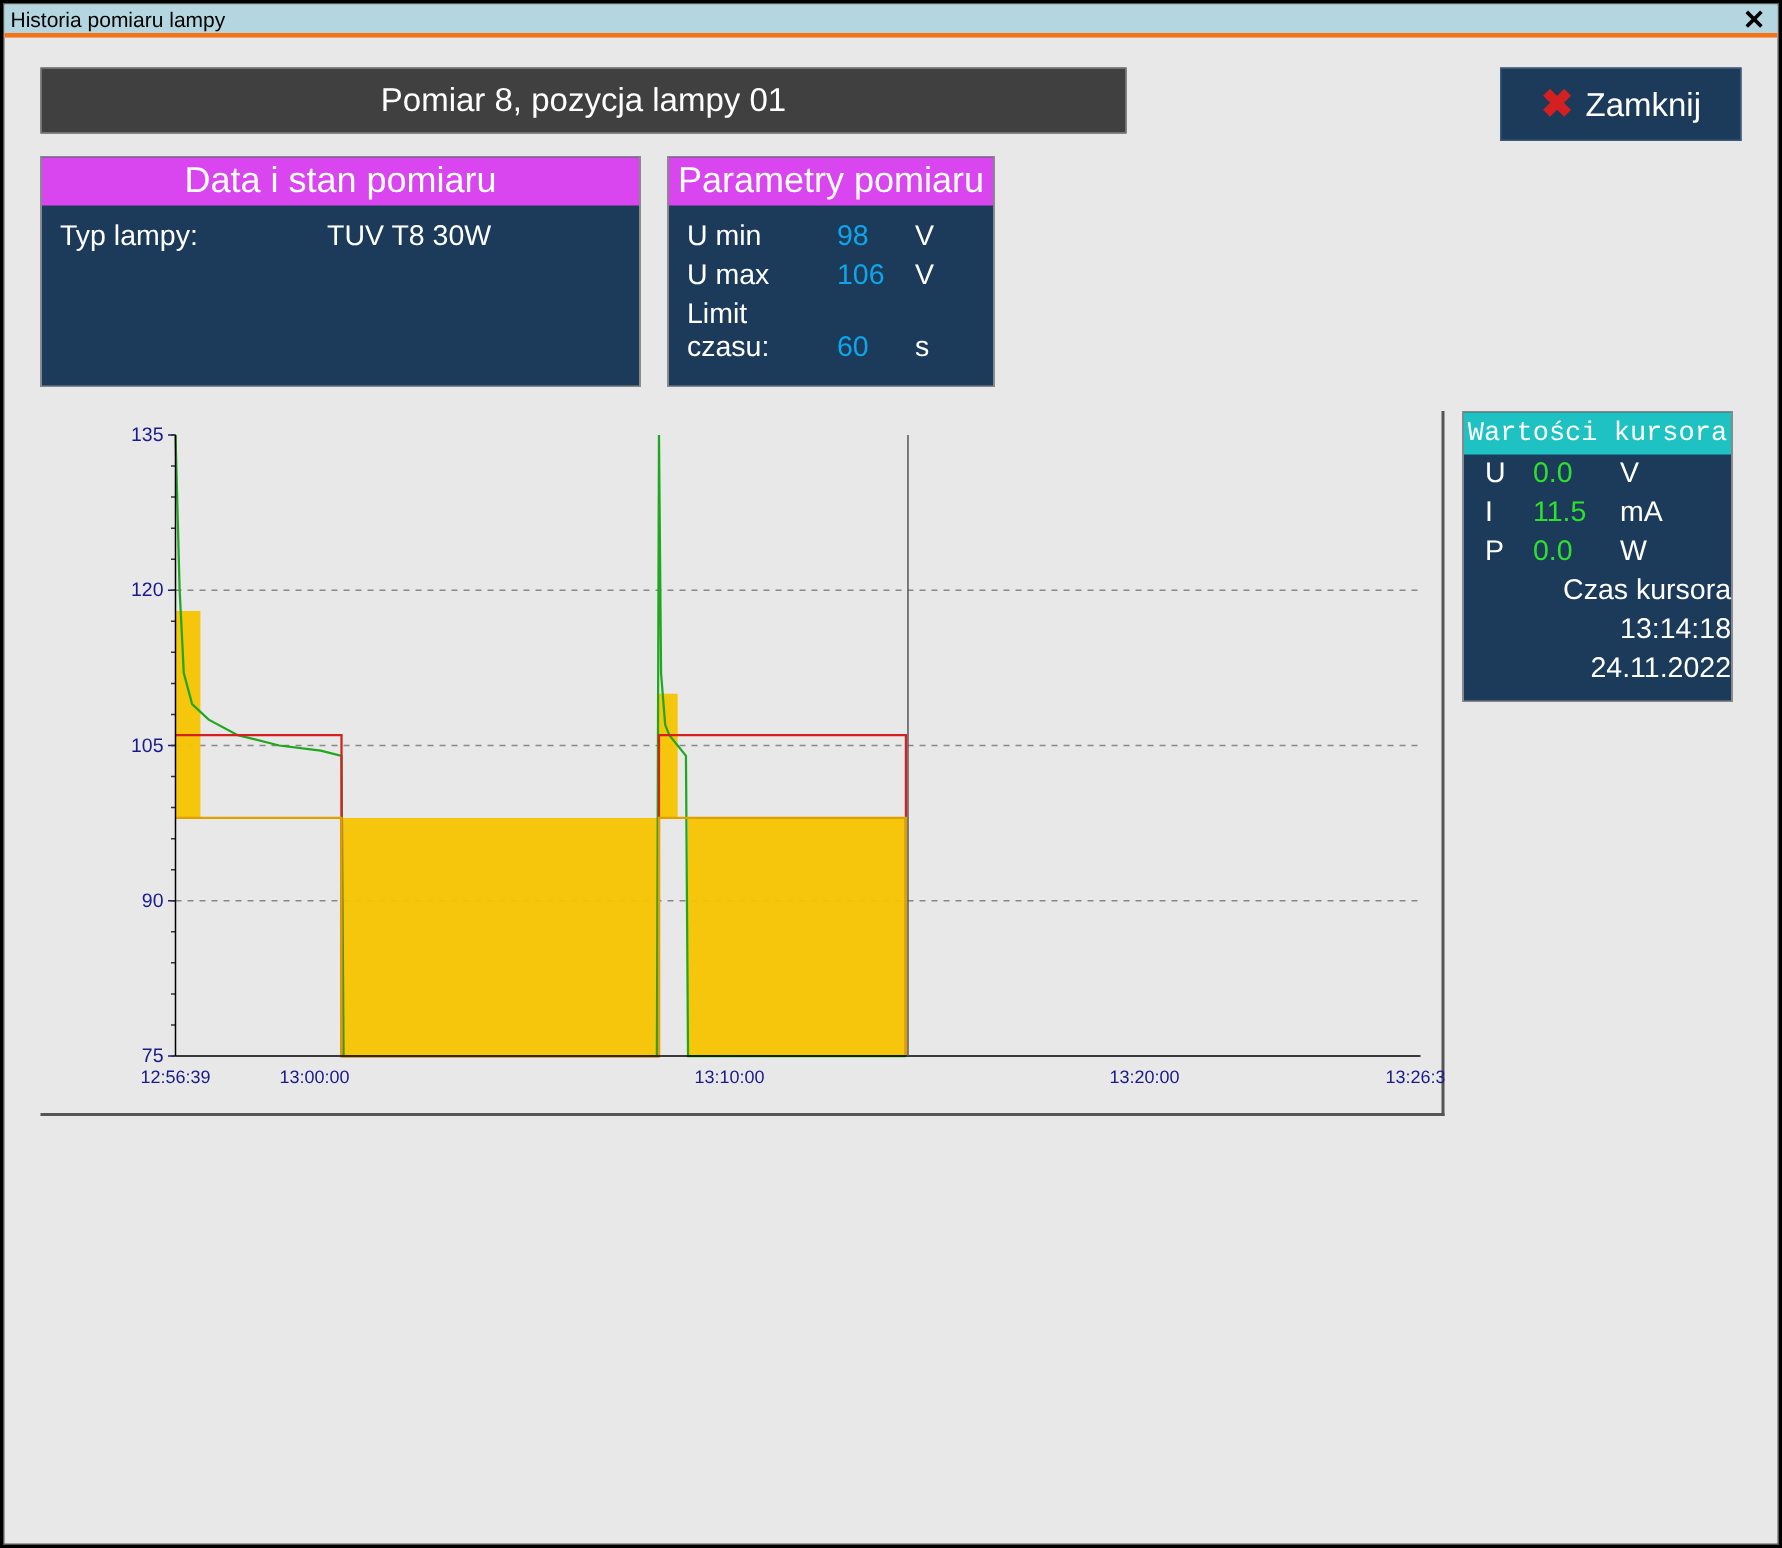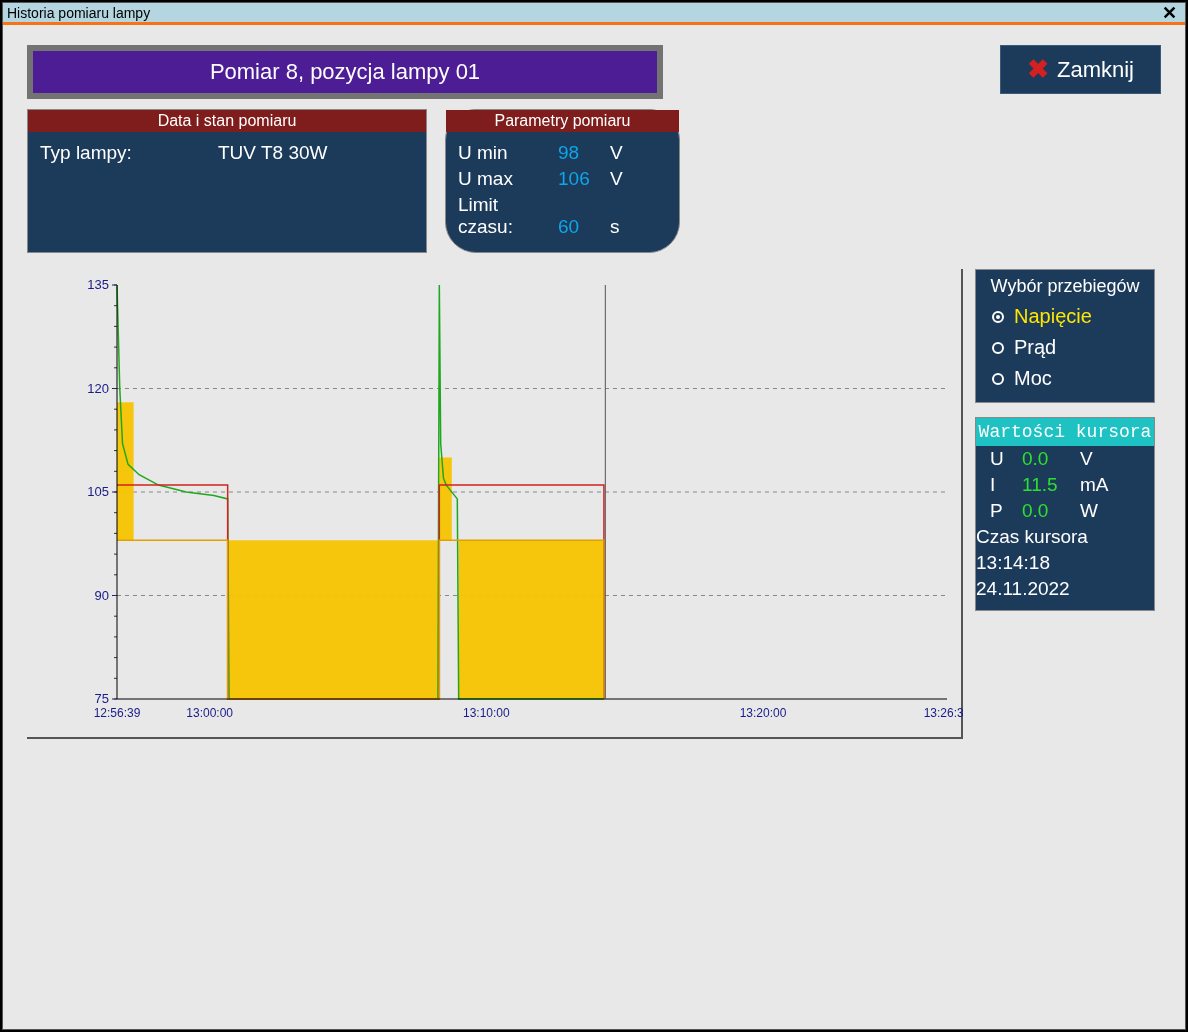--- a/index.html
+++ b/index.html
@@ -37,27 +37,27 @@
   }
   .content {
     padding: 20px 24px;
   }
   .top-row {
     display: flex;
     gap: 12px;
     align-items: flex-start;
   }
   .title-banner {
-    background: #4c1d95;
+    background: #404040;
     color: #fff;
     font-size: 22px;
     padding: 8px 0;
     text-align: center;
-    width: 636px;
-    border: 6px solid #737373;
+    width: 724px;
+    border: 1px solid #737373;
   }
   .close-btn {
     margin-left: auto;
     background: #1c3b5a;
     color: #fff;
     font-size: 22px;
     padding: 8px 26px;
     display: flex;
     align-items: center;
     gap: 8px;
@@ -74,31 +74,31 @@
     gap: 18px;
     margin-top: 10px;
   }
   .panel {
     background: #1c3b5a;
     color: #fff;
     font-size: 20px;
     border: 1px solid #888;
   }
   .panel-header {
-    background: #7f1d1d;
+    background: #d946ef;
     color: #fff;
     text-align: center;
-    font-size: 16px;
+    font-size: 24px;
     padding: 2px 0;
   }
   .panel-body {
     padding: 6px 12px 10px 12px;
   }
   .panel1 { width: 400px; }
-  .panel2 { width: 235px; border-radius: 31px; }
+  .panel2 { width: 218px; }
   .kv-row { display: flex; margin: 4px 0; font-size: 19px; }
   .kv-row .k { width: 178px; }
   .kv-row .v { flex: 1; }
   .param-row { display: flex; margin: 4px 0; font-size: 19px; align-items: flex-end; }
   .param-row .pk { width: 100px; }
   .param-row .pv { width: 52px; color: #0ea5e9; }
   .param-row .pu { width: 30px; }
   .chart-row {
     display: flex;
     gap: 12px;
@@ -155,21 +155,21 @@
     position: relative;
   }
   .radio-dot.filled::after {
     content: ''; position: absolute; left: 2px; top: 2px;
     width: 4px; height: 4px; background: #fff; border-radius: 50%;
   }
   .cursor-row { display: flex; padding: 2px 14px; font-size: 19px; }
   .cursor-row .ck { width: 32px; }
   .cursor-row .cv { width: 58px; color: #2ee02e; text-align: left; }
   .cursor-row .cu { width: 40px; }
-  .cursor-center { text-align: left; padding: 2px 0; font-size: 19px; }
+  .cursor-center { text-align: right; padding: 2px 0; font-size: 19px; }
   svg.chart-svg { position: absolute; left: 0; top: 0; }
 </style>
 </head>
 <body>
 
 <div class="window">
   <div class="titlebar">
     <span>Historia pomiaru lampy</span>
     <span class="close-x">✕</span>
   </div>
@@ -266,37 +266,20 @@
             <path d="M90 16 L92.76666666666667 119.5 L95.53333333333333 174.7 L101.06666666666666 195.4 L112.13333333333334 205.75000000000003 L131.5 216.09999999999997 L159.16666666666666 223 L186.83333333333331 226.45000000000002 L200.66666666666669 229.9 L202.04999999999998 430 L410.93333333333334 430 L412.3166666666667 16 L413.7 174.7 L416.4666666666667 209.20000000000002 L419.23333333333335 216.09999999999997 L430.3 229.9 L431.68333333333334 430 L576.9333333333334 430 " stroke="#1fa81f" stroke-width="1.5" fill="none"></path>
             <path d="M90 216.09999999999997 L200.66666666666669 216.09999999999997 L200.66666666666669 430 L412.3166666666667 430 L412.3166666666667 216.09999999999997 L576.9333333333334 216.09999999999997 L576.9333333333334 430 " stroke="#d42020" stroke-width="1.5" fill="none"></path>
             <path d="M90 271.29999999999995 L200.66666666666669 271.29999999999995 L200.66666666666669 430 L412.3166666666667 430 L412.3166666666667 271.29999999999995 L576.9333333333334 271.29999999999995 L576.9333333333334 430 " stroke="#e0a000" stroke-width="1.5" fill="none"></path>
             <line x1="90" y1="16" x2="90" y2="430" stroke="#000" stroke-width="1"></line>
             <line x1="90" y1="430" x2="920" y2="430" stroke="#000" stroke-width="1"></line>
             <line x1="578.3166666666666" y1="16" x2="578.3166666666666" y2="430" stroke="#555" stroke-width="1"></line>
           </svg>
       </div>
       <div class="side-panels">
         <div class="side-panel" style="padding-bottom:8px;">
-          <div class="side-header">Wybór przebiegów</div>
-          <div id="trace-items">
-              <div class="radio-item selected">
-                <span class="radio-dot filled"></span>
-                <span>Napięcie</span>
-              </div>
-              <div class="radio-item">
-                <span class="radio-dot"></span>
-                <span>Prąd</span>
-              </div>
-              <div class="radio-item">
-                <span class="radio-dot"></span>
-                <span>Moc</span>
-              </div>
-            </div>
-        </div>
-        <div class="side-panel" style="padding-bottom:8px;">
           <div class="side-header-cyan">Wartości kursora</div>
           <div id="cursor-rows">
               <div class="cursor-row">
                 <span class="ck">U</span>
                 <span class="cv">0.0</span>
                 <span class="cu">V</span>
               </div>
               <div class="cursor-row">
                 <span class="ck">I</span>
                 <span class="cv">11.5</span>

